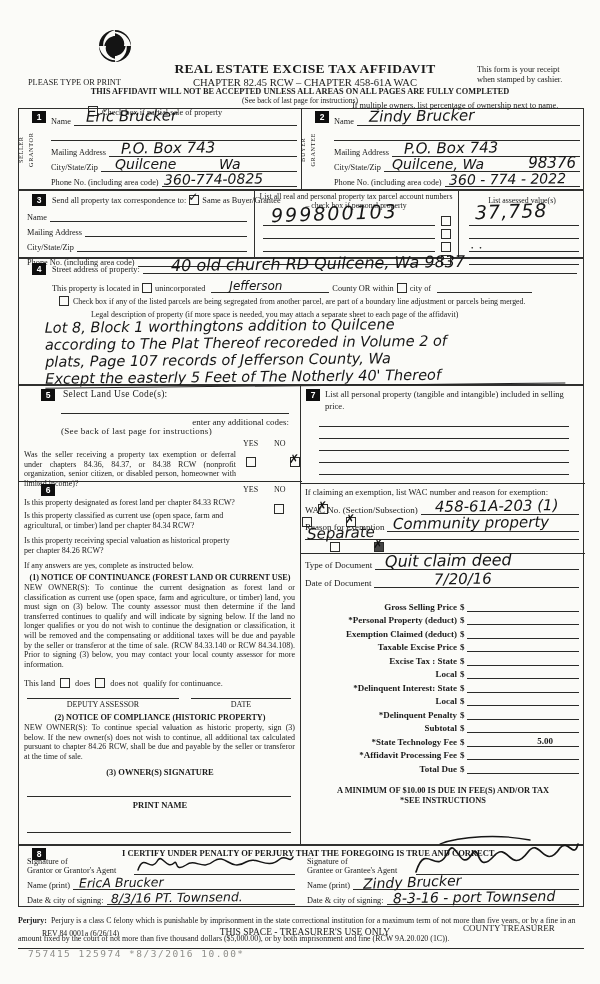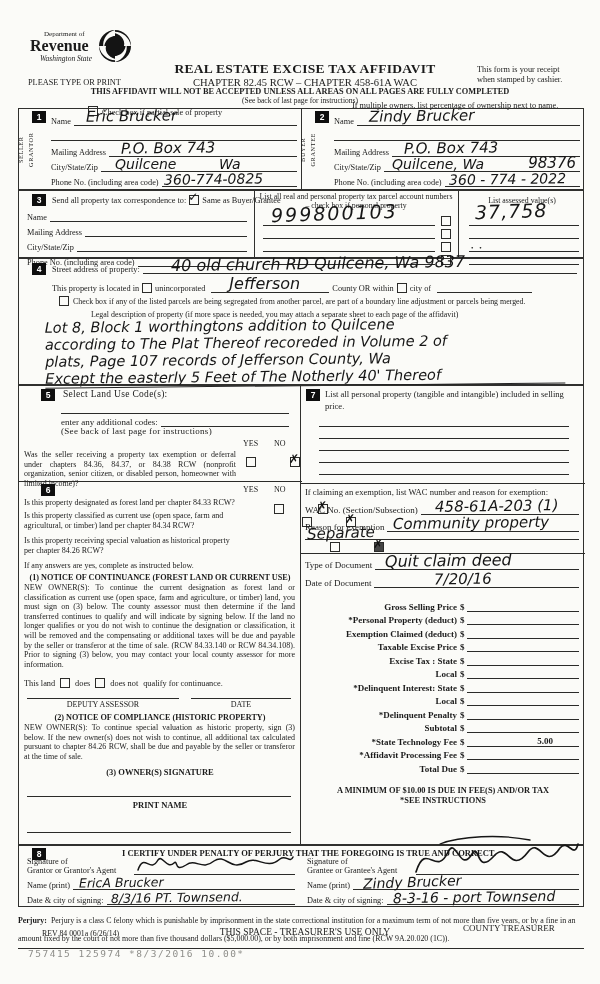--- a/index.html
+++ b/index.html
@@ -32,25 +32,20 @@
   .mval{position:absolute;right:26px;bottom:0;font-size:9px;font-style:normal;font-family:"Liberation Serif",serif;}
   .para{font-size:8px;line-height:1.2;text-align:justify;}
   .rule{position:absolute;border-top:1px solid #2b2b29;}
   svg{overflow:visible;}
 </style>
 </head>
 <body>
 
 <div id="page">
 
-  <div class="abs" style="left:30px;top:30px;width:130px;">
-    <div class="lbl" style="font-size:7px;margin-left:14px;">Department of</div>
-    <div class="b" style="font-size:16px;line-height:1;">Revenue</div>
-    <div style="font-size:7.5px;font-style:italic;margin-left:10px;">Washington State</div>
-  </div>
   <svg class="abs" style="left:96px;top:27px;" width="38" height="38" viewBox="0 0 38 38">
     <circle cx="19" cy="19" r="16" fill="#141414"></circle>
     <path d="M19 3 C8 6 4 18 10 26 C5 18 12 9 19 9 Z" fill="#fbfbf8"></path>
     <path d="M35 19 C33 8 22 2 13 6 C22 4 30 12 28 19 Z" fill="#fbfbf8"></path>
     <path d="M19 35 C30 32 34 20 28 12 C33 20 26 29 19 29 Z" fill="#fbfbf8"></path>
     <path d="M3 19 C5 30 16 36 25 32 C16 34 8 26 10 19 Z" fill="#fbfbf8"></path>
   </svg>
 
   <div class="abs ctr" style="left:140px;top:61px;width:330px;">
     <div class="b" style="font-size:13.5px;letter-spacing:.3px;">REAL ESTATE EXCISE TAX AFFIDAVIT</div>
@@ -220,21 +215,21 @@
       <span class="lbl">Street address of property:</span>
       <span class="fill">
         <i class="hw hv" style="font-size:16px;left:28px;bottom:0;">40 old church RD  Quilcene,  Wa  9837</i>
       </span>
     </div>
     <div class="abs" style="left:33px;top:22px;width:525px;display:flex;align-items:flex-end;gap:3px;">
       <span class="lbl">This property is located in</span>
       <span class="cb"></span>
       <span class="lbl">unincorporated</span>
       <span class="fill" style="flex:none;width:118px;">
-        <i class="hw" style="position:absolute;left:18px;bottom:-1px;font-size:16px;">Jefferson</i>
+        <i class="hw" style="position:absolute;left:18px;bottom:-1px;font-size:12px;">Jefferson</i>
       </span>
       <span class="lbl">County OR  within</span>
       <span class="cb"></span>
       <span class="lbl">city of</span>
       <span class="fill" style="flex:none;width:95px;"></span>
     </div>
     <div class="abs" style="left:40px;top:37px;display:flex;align-items:center;gap:4px;">
       <span class="cb"></span>
       <span class="lbl" style="font-size:7.9px;">Check box if any of the listed parcels are being segregated from another parcel, are part of a boundary line adjustment or parcels being merged.</span>
     </div>
@@ -245,21 +240,21 @@
       <div>plats, Page 107  records of Jefferson  County, Wa</div>
       <div style="border-bottom:1px solid #222;width:520px;">Except the easterly  5 Feet  of The Notherly 40' Thereof</div>
     </div>
   </div>
 
   <div class="box" style="left:18px;top:385px;width:283px;height:460px;">
     
     <div class="secno" style="left:22px;top:3px;">5</div>
     <div class="abs" style="left:44px;top:3px;font-size:9.5px;letter-spacing:.3px;">Select Land Use Code(s):</div>
     <div class="rule" style="left:42px;top:27px;width:228px;"></div>
-    <div class="frow abs" style="left:42px;top:21px;width:228px;">
+    <div class="frow abs" style="left:42px;top:21px;width:228px;flex-direction:column;">
       <span class="s9" style="white-space:nowrap;margin-top:10px;">enter any additional codes:</span>
       <span class="fill"></span>
     </div>
     <div class="abs s9" style="left:42px;top:40px;letter-spacing:.3px;">(See back of last page for instructions)</div>
     <div class="abs s8" style="left:224px;top:53px;">YES</div>
     <div class="abs s8" style="left:255px;top:53px;">NO</div>
     <div class="abs para" style="left:5px;top:64px;width:212px;">Was the seller receiving a property tax exemption or deferral under chapters 84.36, 84.37, or 84.38 RCW (nonprofit organization, senior citizen, or disabled person, homeowner with limited income)?</div>
     <span class="cb abs" style="left:227px;top:66px;"></span>
     <span class="cb abs" style="left:257px;top:66px;"><i class="mk">✗</i></span>
 

